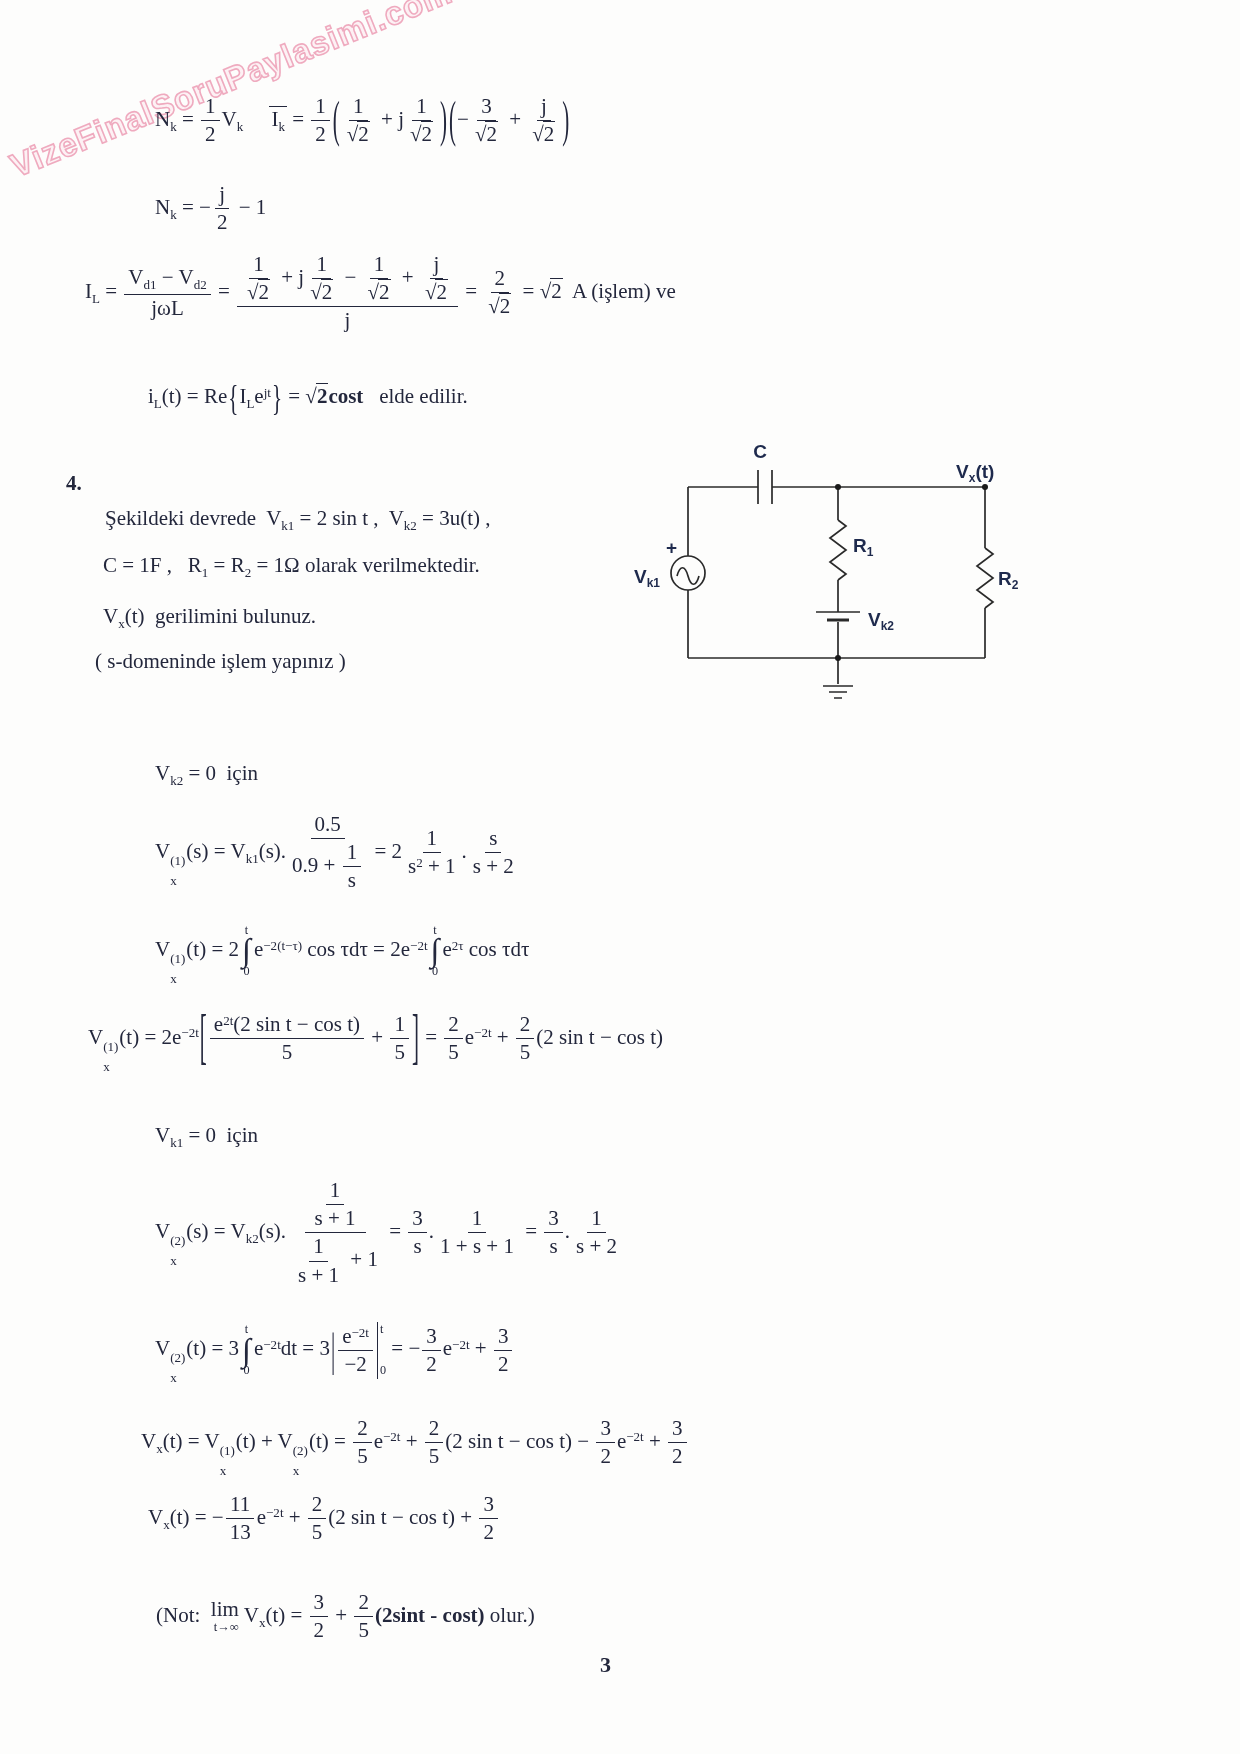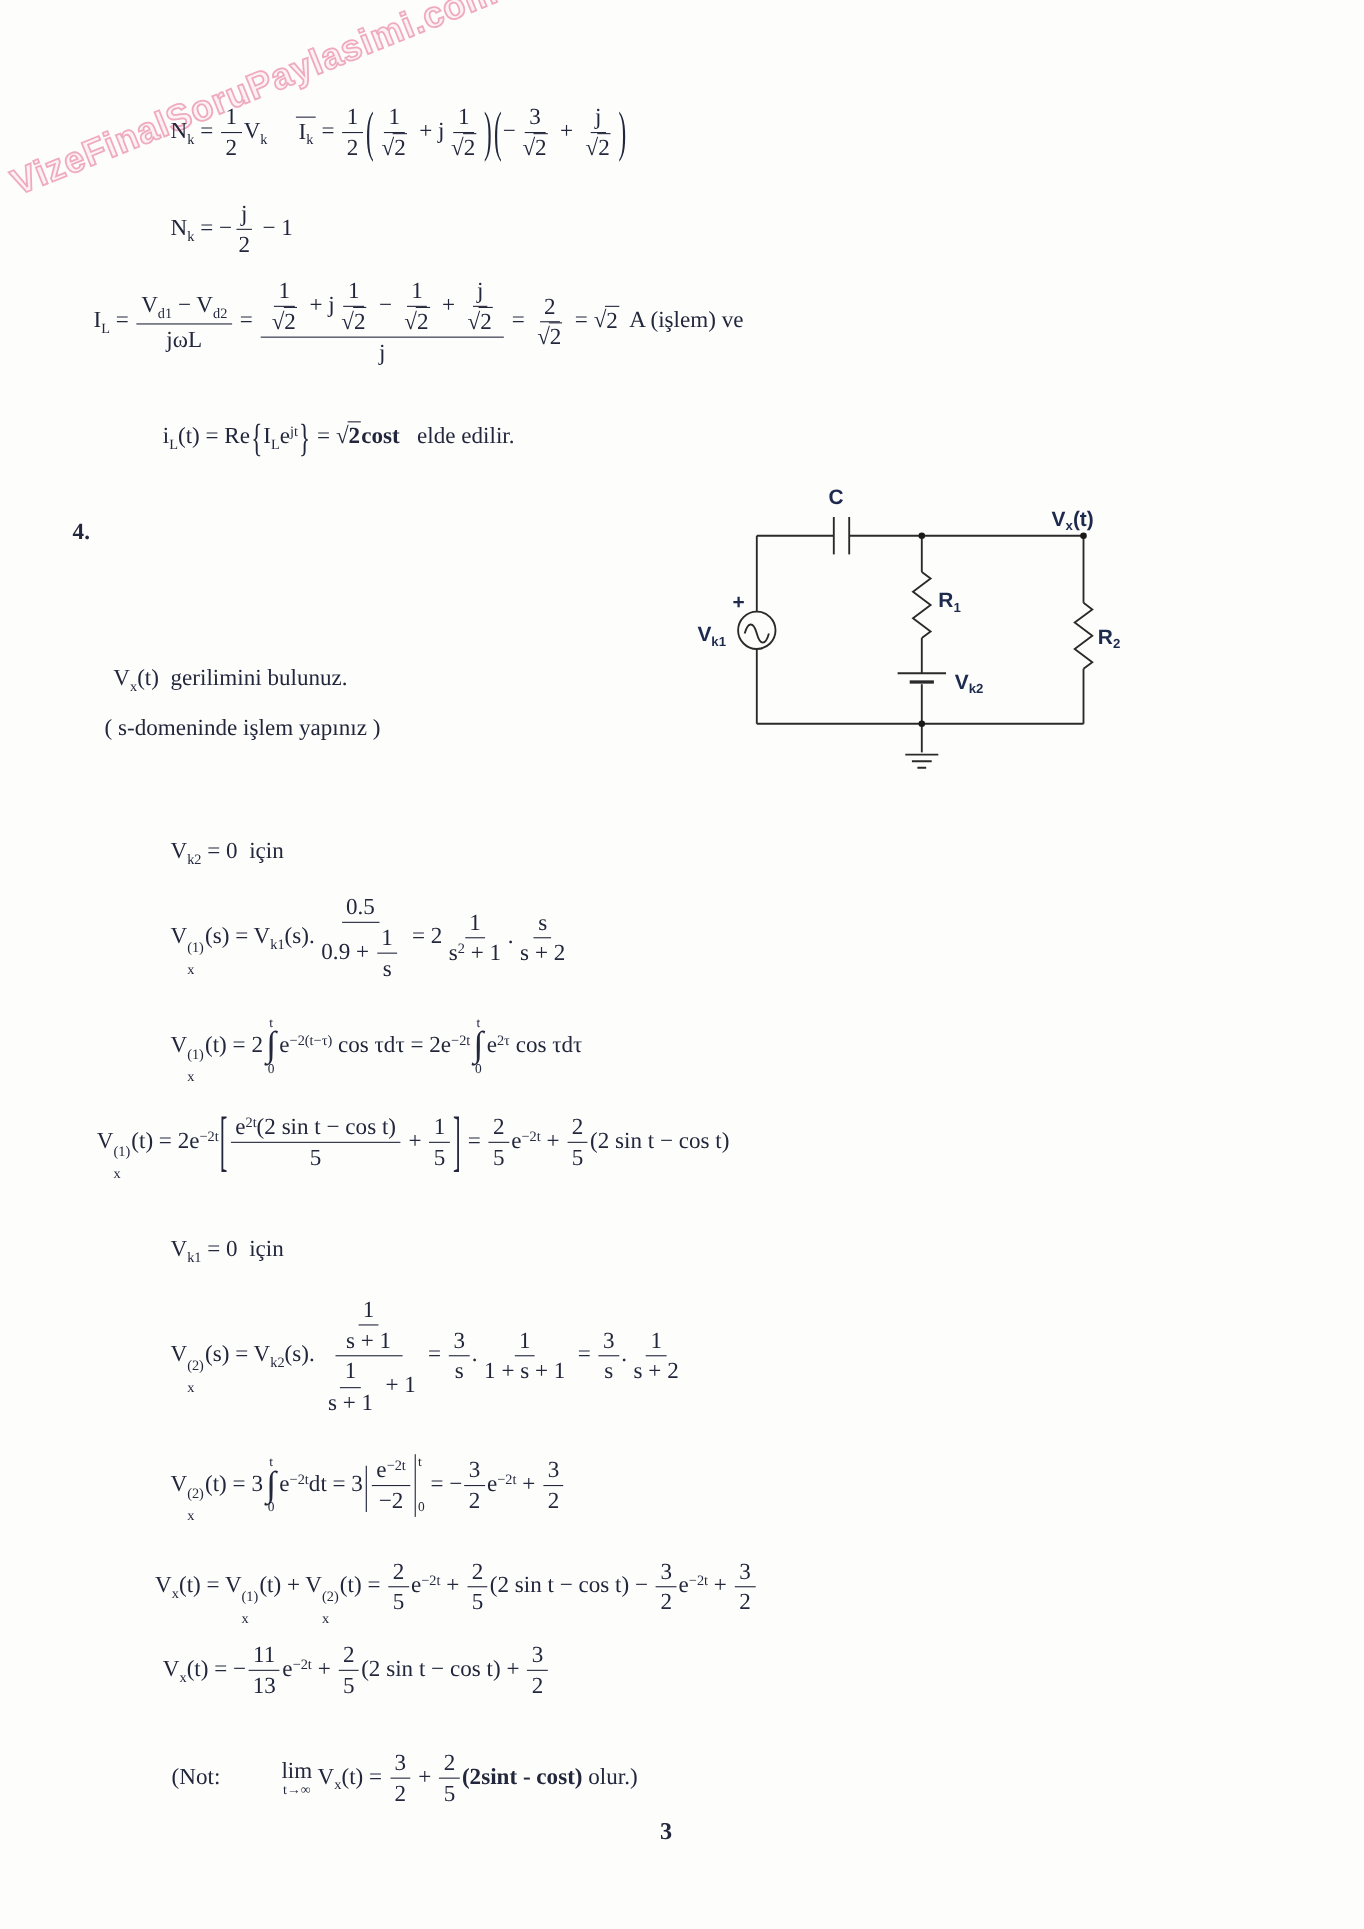--- a/index.html
+++ b/index.html
@@ -18,21 +18,21 @@
   .mnum{display:block;text-align:center;padding:0 4px 1px;border-bottom:1.5px solid currentColor;}
   .mden{display:block;text-align:center;padding:1px 4px 0;}
   .msqrt{white-space:nowrap;}
   .mrad{letter-spacing:-1px;}
   .mvin{border-top:1.5px solid currentColor;padding:0 1px;}
   .mint{display:inline-flex;flex-direction:column;align-items:center;vertical-align:middle;line-height:1;margin:0 3px;}
   .mis{font-size:1.55em;line-height:.85;}
   .mil{font-size:.58em;line-height:1.1;}
   .mbig{display:inline-block;vertical-align:middle;line-height:1;margin:0 1px;}
   .movl{display:inline-block;border-top:1.5px solid currentColor;line-height:1.15;padding:0 2px;margin-left:21px;}
-  .mund{display:inline-flex;flex-direction:column;align-items:center;vertical-align:middle;line-height:1;gap:1px;margin-left:45px;}
+  .mund{display:inline-flex;flex-direction:column;align-items:flex-end;vertical-align:middle;line-height:1;gap:1px;}
   .muu{font-size:.6em;}
   .mbar{display:inline-flex;align-items:stretch;vertical-align:middle;height:2.7em;margin-left:2px;}
   .mbl{border-left:1.6px solid currentColor;}
   .mbc{display:flex;flex-direction:column;justify-content:space-between;font-size:.58em;padding-left:2px;}
   .watermark{position:absolute;left:5px;top:150px;transform:rotate(-22deg);transform-origin:0 0;
              font-family:"Liberation Sans",sans-serif;font-weight:bold;font-size:33px;white-space:nowrap;
              color:#fdf0f4;-webkit-text-stroke:1.6px #eea4ba;opacity:.92;letter-spacing:1px;}
   .pageno{position:absolute;left:600px;top:1652px;font-weight:bold;font-size:22px;}
   .circuit{position:absolute;left:570px;top:400px;}
   .cwire{stroke:#2a2a2a;stroke-width:1.7;fill:none;}
@@ -89,20 +89,22 @@
             <span class="mden"><span class="msqrt"><span class="mrad">√</span><span class="mvin"><span class="mt">2</span></span></span></span>
           </span></span>
         <span class="mden"><span class="mt">j</span></span>
       </span><span class="mt"> = </span><span class="mfrac">
         <span class="mnum"><span class="mt">2</span></span>
         <span class="mden"><span class="msqrt"><span class="mrad">√</span><span class="mvin"><span class="mt">2</span></span></span></span>
       </span><span class="mt"> = </span><span class="msqrt"><span class="mrad">√</span><span class="mvin"><span class="mt">2</span></span></span><span class="mt">  A (işlem) ve</span></div>
   <div class="eq" style="left:148px;top:383px"><span class="mt">i</span><span class="msub">L</span><span class="mt">(t) = Re</span><span class="mbig" style="transform: scaleY(1.7);">{</span><span class="mt">I</span><span class="msub">L</span><span class="mt">e</span><span class="msup">jt</span><span class="mbig" style="transform: scaleY(1.7);">}</span><span class="mt"> = </span><span class="msqrt"><span class="mrad">√</span><span class="mvin"><span class="b">2</span></span></span><span class="b">cost</span><span class="mt">   elde edilir.</span></div>
 
   <div class="eq bold" style="left:66px;top:470px">4.</div>
+  <div class="eq" style="left:105px;top:505px"><span class="mt">Şekildeki devrede  V</span><span class="msub">k1</span><span class="mt"> = 2 sin t ,  V</span><span class="msub">k2</span><span class="mt"> = 3u(t) ,</span></div>
+  <div class="eq" style="left:103px;top:552px"><span class="mt">C = 1F ,   R</span><span class="msub">1</span><span class="mt"> = R</span><span class="msub">2</span><span class="mt"> = 1Ω olarak verilmektedir.</span></div>
   <div class="eq" style="left:103px;top:603px"><span class="mt">V</span><span class="msub">x</span><span class="mt">(t)  gerilimini bulunuz.</span></div>
   <div class="eq" style="left:95px;top:648px"><span class="mt">( s-domeninde işlem yapınız )</span></div>
 
   <svg class="circuit" width="460" height="312" viewBox="0 0 460 312">
     <path class="cwire" d="M118,87 H188"></path>
     <path class="cwire" d="M188,70 V104"></path>
     <path class="cwire" d="M202,70 V104"></path>
     <path class="cwire" d="M202,87 H415"></path>
     <path class="cwire" d="M118,87 V156"></path>
     <circle class="cwire" cx="118" cy="173" r="17"></circle>

